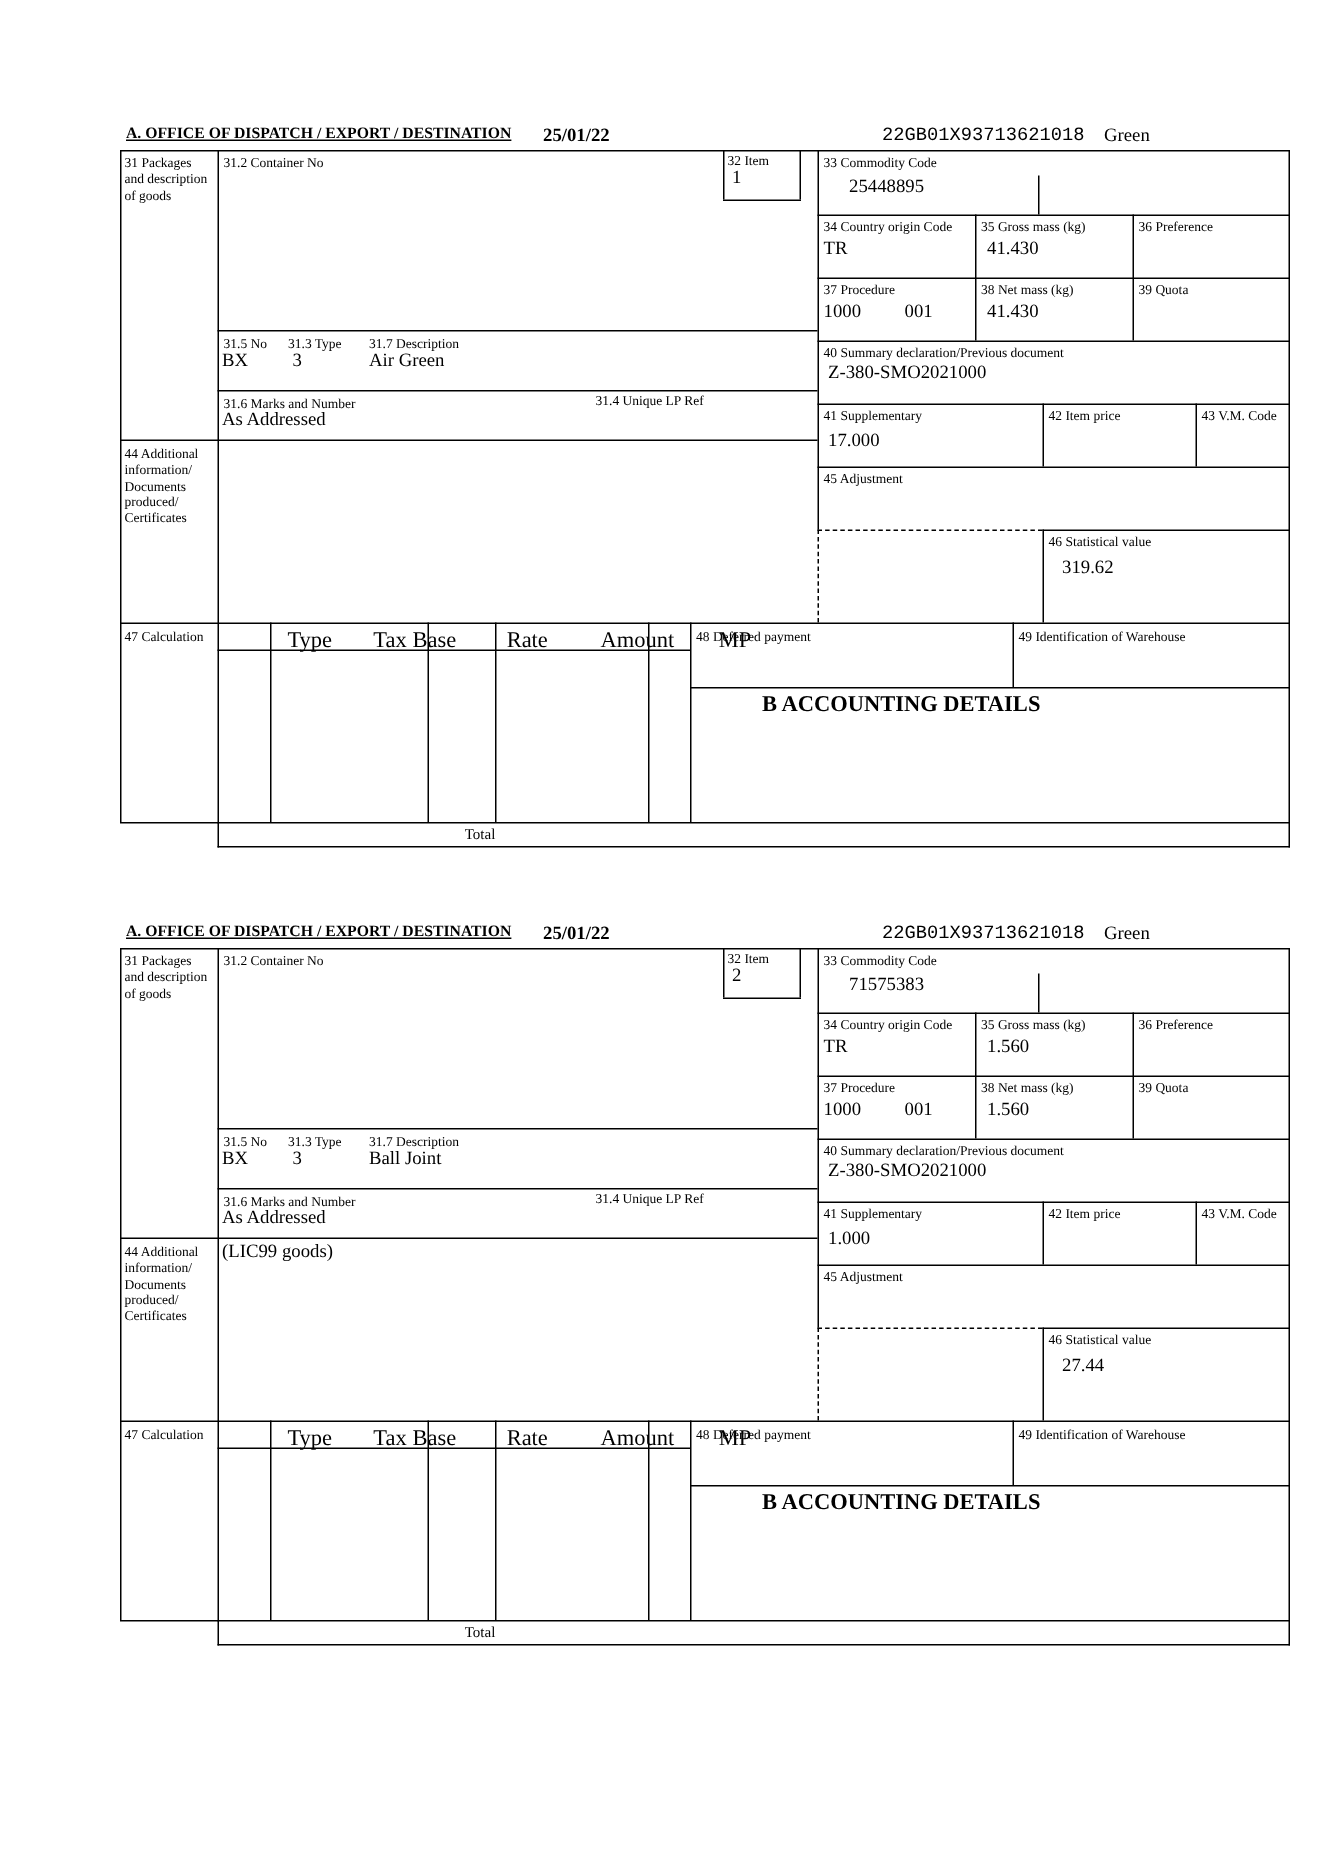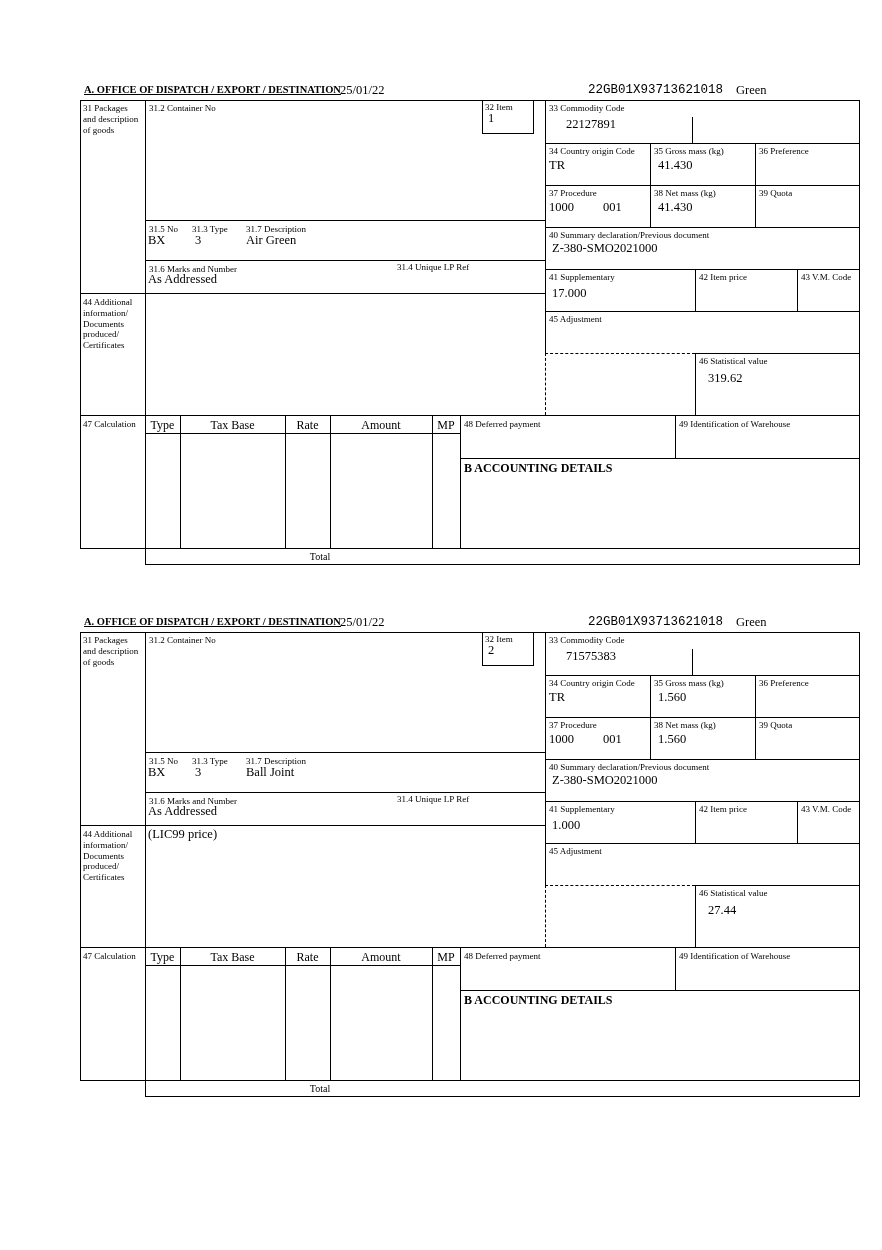--- a/index.html
+++ b/index.html
@@ -4,34 +4,34 @@
 <style>
   * { margin:0; padding:0; box-sizing:border-box; }
   html,body { background:#fff; }
   body { width:882px; height:1250px; font-family:"Liberation Serif", serif; color:#000; }
   #page { position:relative; width:882px; height:1250px; overflow:hidden; background:#fff; }
   #forms-container { padding-top:83px; }
   .form-block { position:relative; width:782px; margin-left:80px; height:485px; }
   .form-block + .form-block { margin-top:47px; }
   .fb-header { position:relative; height:14px; }
   .h-title { position:absolute; left:4px; top:1px; font-size:10.5px; font-weight:bold; text-decoration:underline; white-space:nowrap; }
-  .h-date { position:absolute; left:260px; top:0; font-size:12.5px; }
+  .h-date { position:absolute; left:282px; top:0; font-size:12.5px;font-weight:bold; }
   .h-ref { position:absolute; left:508px; top:0; font-size:12.5px;font-family:Liberation Mono, monospace; }
   .h-routing { position:absolute; left:656px; top:0; font-size:12.5px; }
   .fb-box { position:relative; margin-top:3px; height:468px; }
   .hl,.vl { position:absolute; background:#000; }
   .hl { height:1px; }
   .vl { width:1px; }
   .hl.dash { background:none; border-top:1px dashed #000; height:0; }
   .vl.dash { background:none; border-left:1px dashed #000; width:0; }
   .lbl { position:absolute; font-size:9px; line-height:1.2; }
   .val { position:absolute; font-size:12.5px; line-height:1.1; white-space:nowrap; }
   .ctr { text-align:center; }
   .bold { font-weight:bold; }
-  .sm { font-size:12px; }
+  .sm { font-size:15px;margin-left:44px; }
   .md { font-size:10px; }
 </style>
 </head>
 <body>
 
 <div id="page">
   <div id="forms-container">
   <section class="form-block">
     <div class="fb-header">
       <span class="h-title">A.  OFFICE OF DISPATCH / EXPORT / DESTINATION</span>
@@ -106,21 +106,21 @@
       <span class="lbl sm ctr" style="left:100px;top:318px;width:105px">Tax Base</span>
       <span class="lbl sm ctr" style="left:205px;top:318px;width:45px">Rate</span>
       <span class="lbl sm ctr" style="left:250px;top:318px;width:102px">Amount</span>
       <span class="lbl sm ctr" style="left:352px;top:318px;width:28px">MP</span>
       <span class="lbl" style="left:384px;top:319px">48 Deferred payment</span>
       <span class="lbl" style="left:599px;top:319px">49 Identification of Warehouse</span>
       <span class="lbl sm bold" style="left:384px;top:361px">B ACCOUNTING DETAILS</span>
       <span class="lbl md ctr" style="left:180px;top:451px;width:120px">Total</span>
 
       <span class="val" style="left:408px;top:12px">1</span>
-      <span class="val" style="left:486px;top:18px">22127891</span>
+      <span class="val" style="left:486px;top:18px">25448895</span>
       <span class="val" style="left:469px;top:59px">TR</span>
       <span class="val" style="left:578px;top:59px">41.430</span>
       <span class="val" style="left:469px;top:101px">1000</span>
       <span class="val" style="left:523px;top:101px">001</span>
       <span class="val" style="left:578px;top:101px">41.430</span>
       <span class="val" style="left:472px;top:142px">Z-380-SMO2021000</span>
       <span class="val" style="left:68px;top:134px">BX</span>
       <span class="val" style="left:115px;top:134px">3</span>
       <span class="val" style="left:166px;top:134px">Air Green</span>
       <span class="val" style="left:68px;top:173px">As Addressed</span>
@@ -215,19 +215,19 @@
       <span class="val" style="left:469px;top:59px">TR</span>
       <span class="val" style="left:578px;top:59px">1.560</span>
       <span class="val" style="left:469px;top:101px">1000</span>
       <span class="val" style="left:523px;top:101px">001</span>
       <span class="val" style="left:578px;top:101px">1.560</span>
       <span class="val" style="left:472px;top:142px">Z-380-SMO2021000</span>
       <span class="val" style="left:68px;top:134px">BX</span>
       <span class="val" style="left:115px;top:134px">3</span>
       <span class="val" style="left:166px;top:134px">Ball Joint</span>
       <span class="val" style="left:68px;top:173px">As Addressed</span>
-      <span class="val" style="left:68px;top:196px">(LIC99 price)</span>
+      <span class="val" style="left:68px;top:196px">(LIC99 goods)</span>
       <span class="val" style="left:472px;top:187px">1.000</span>
       <span class="val" style="left:628px;top:272px">27.44</span>
     </div>
   </section>
 </div>
 </div>
 
 </body></html>

